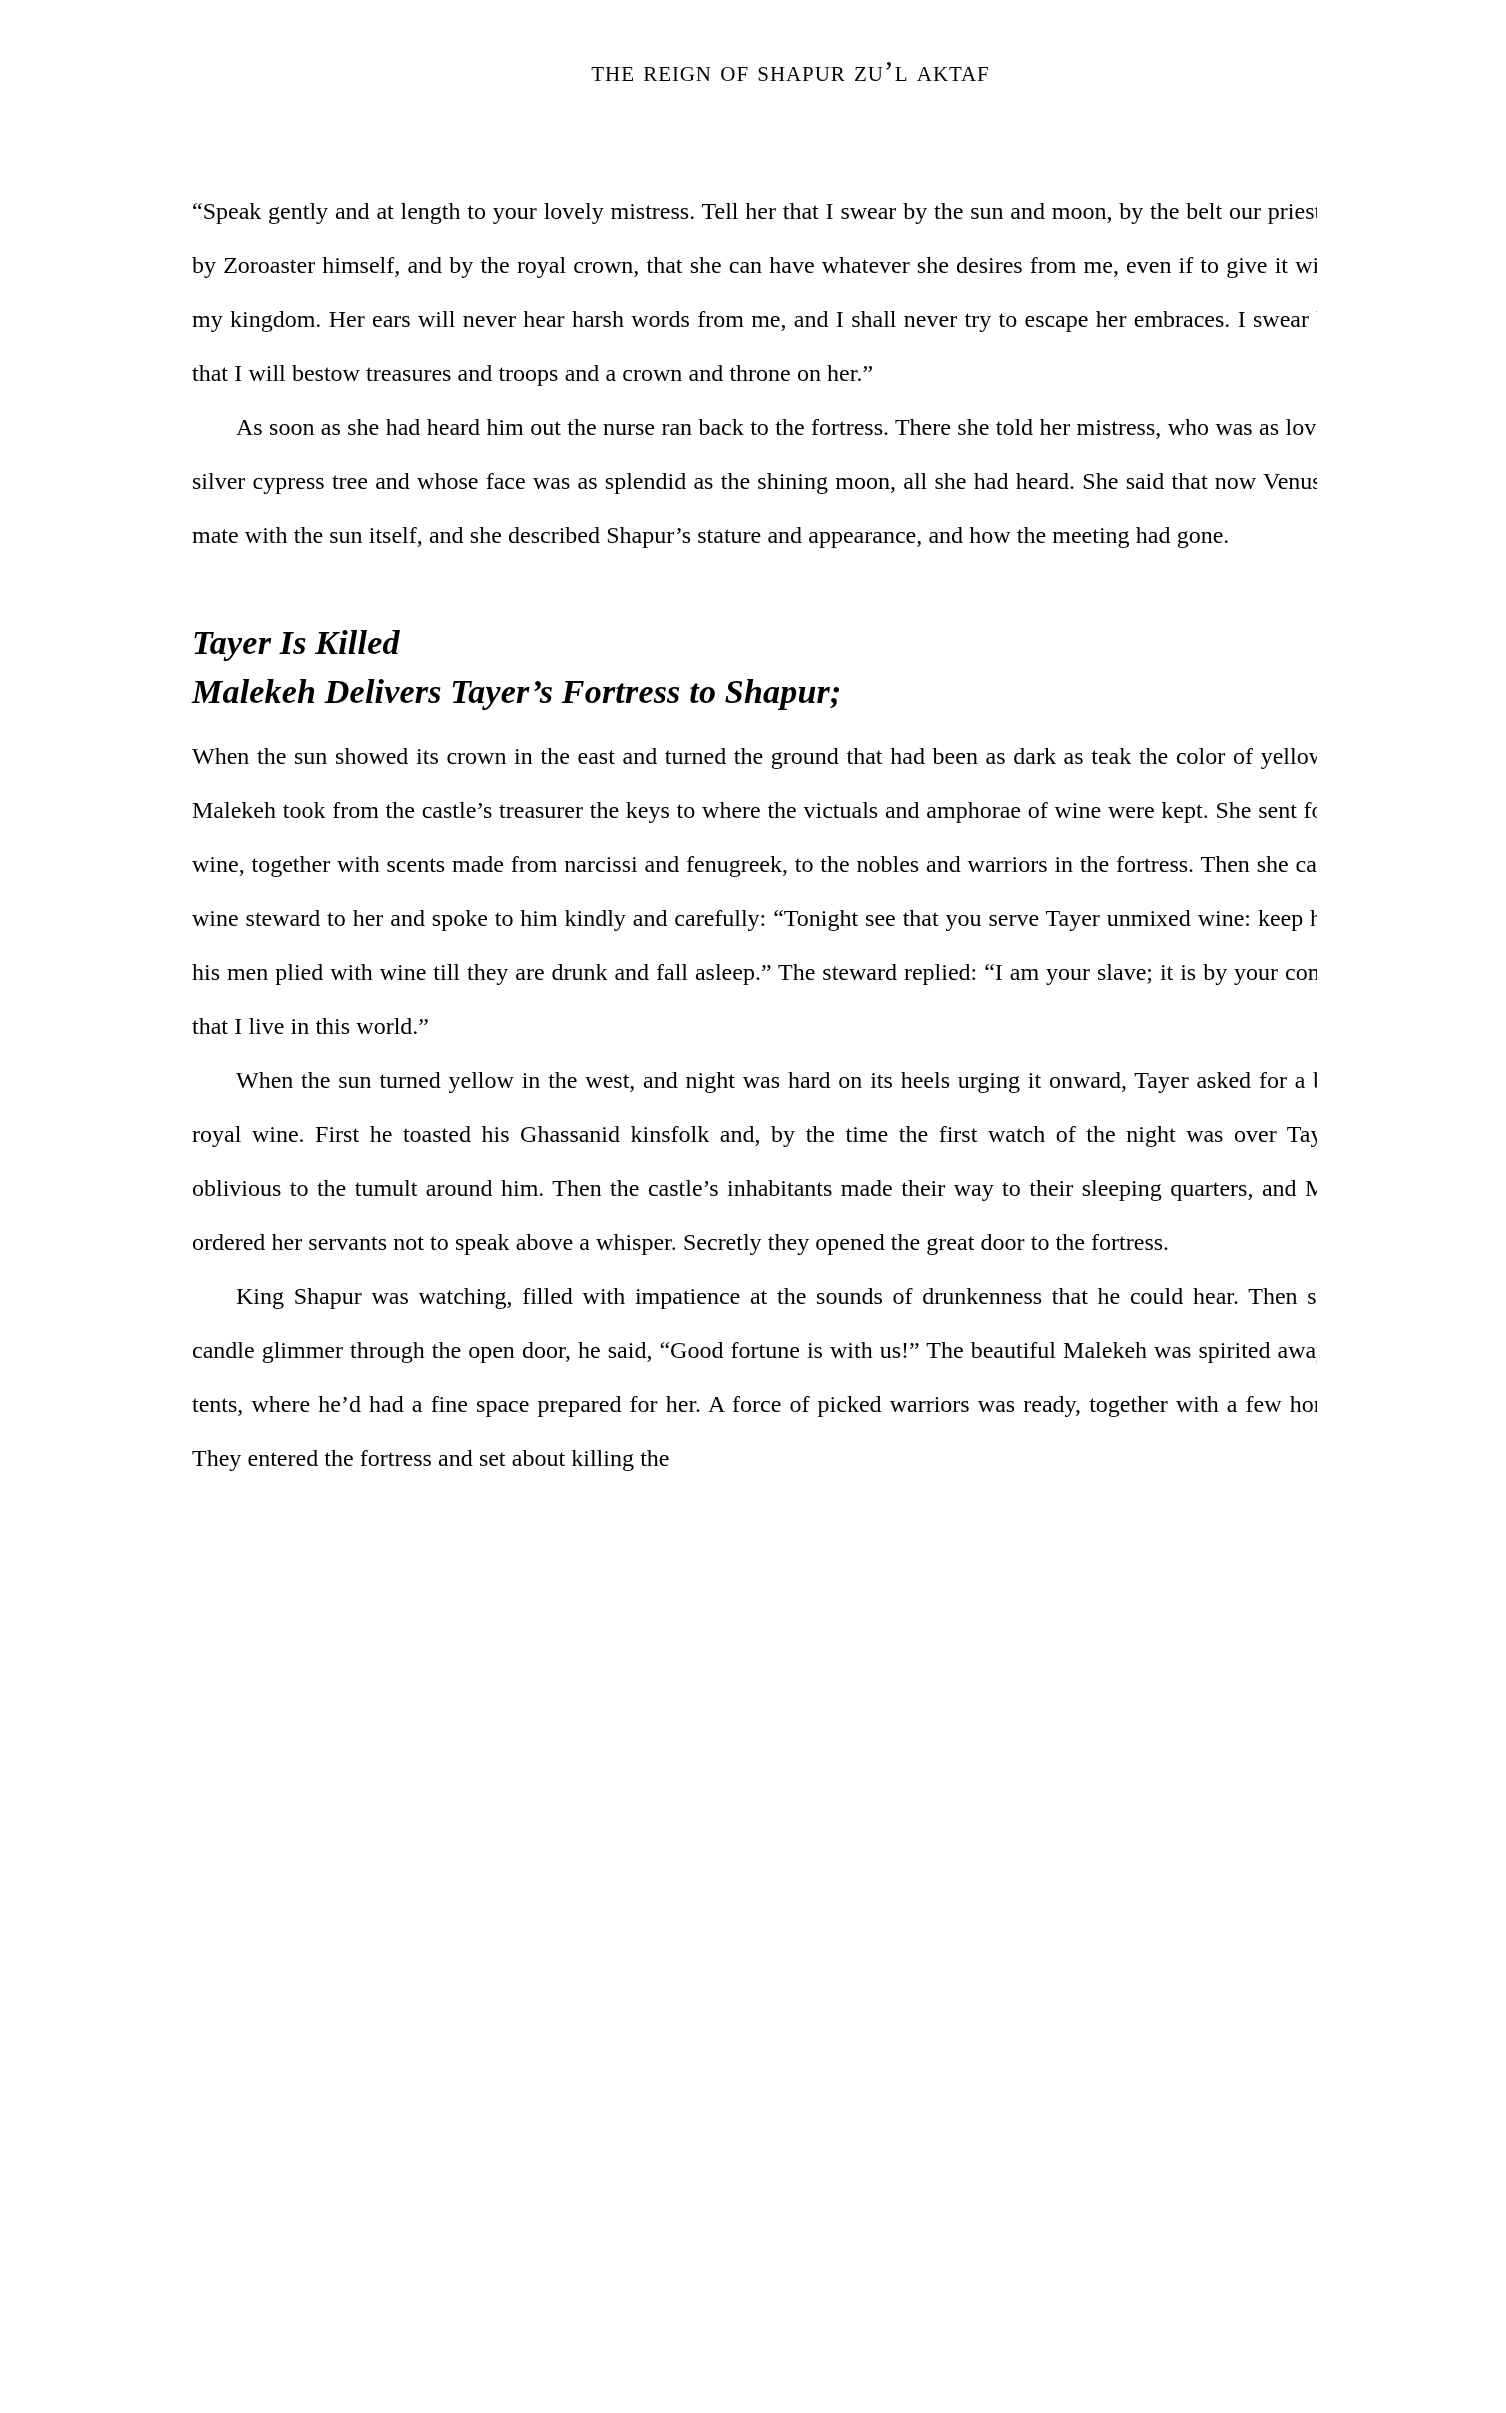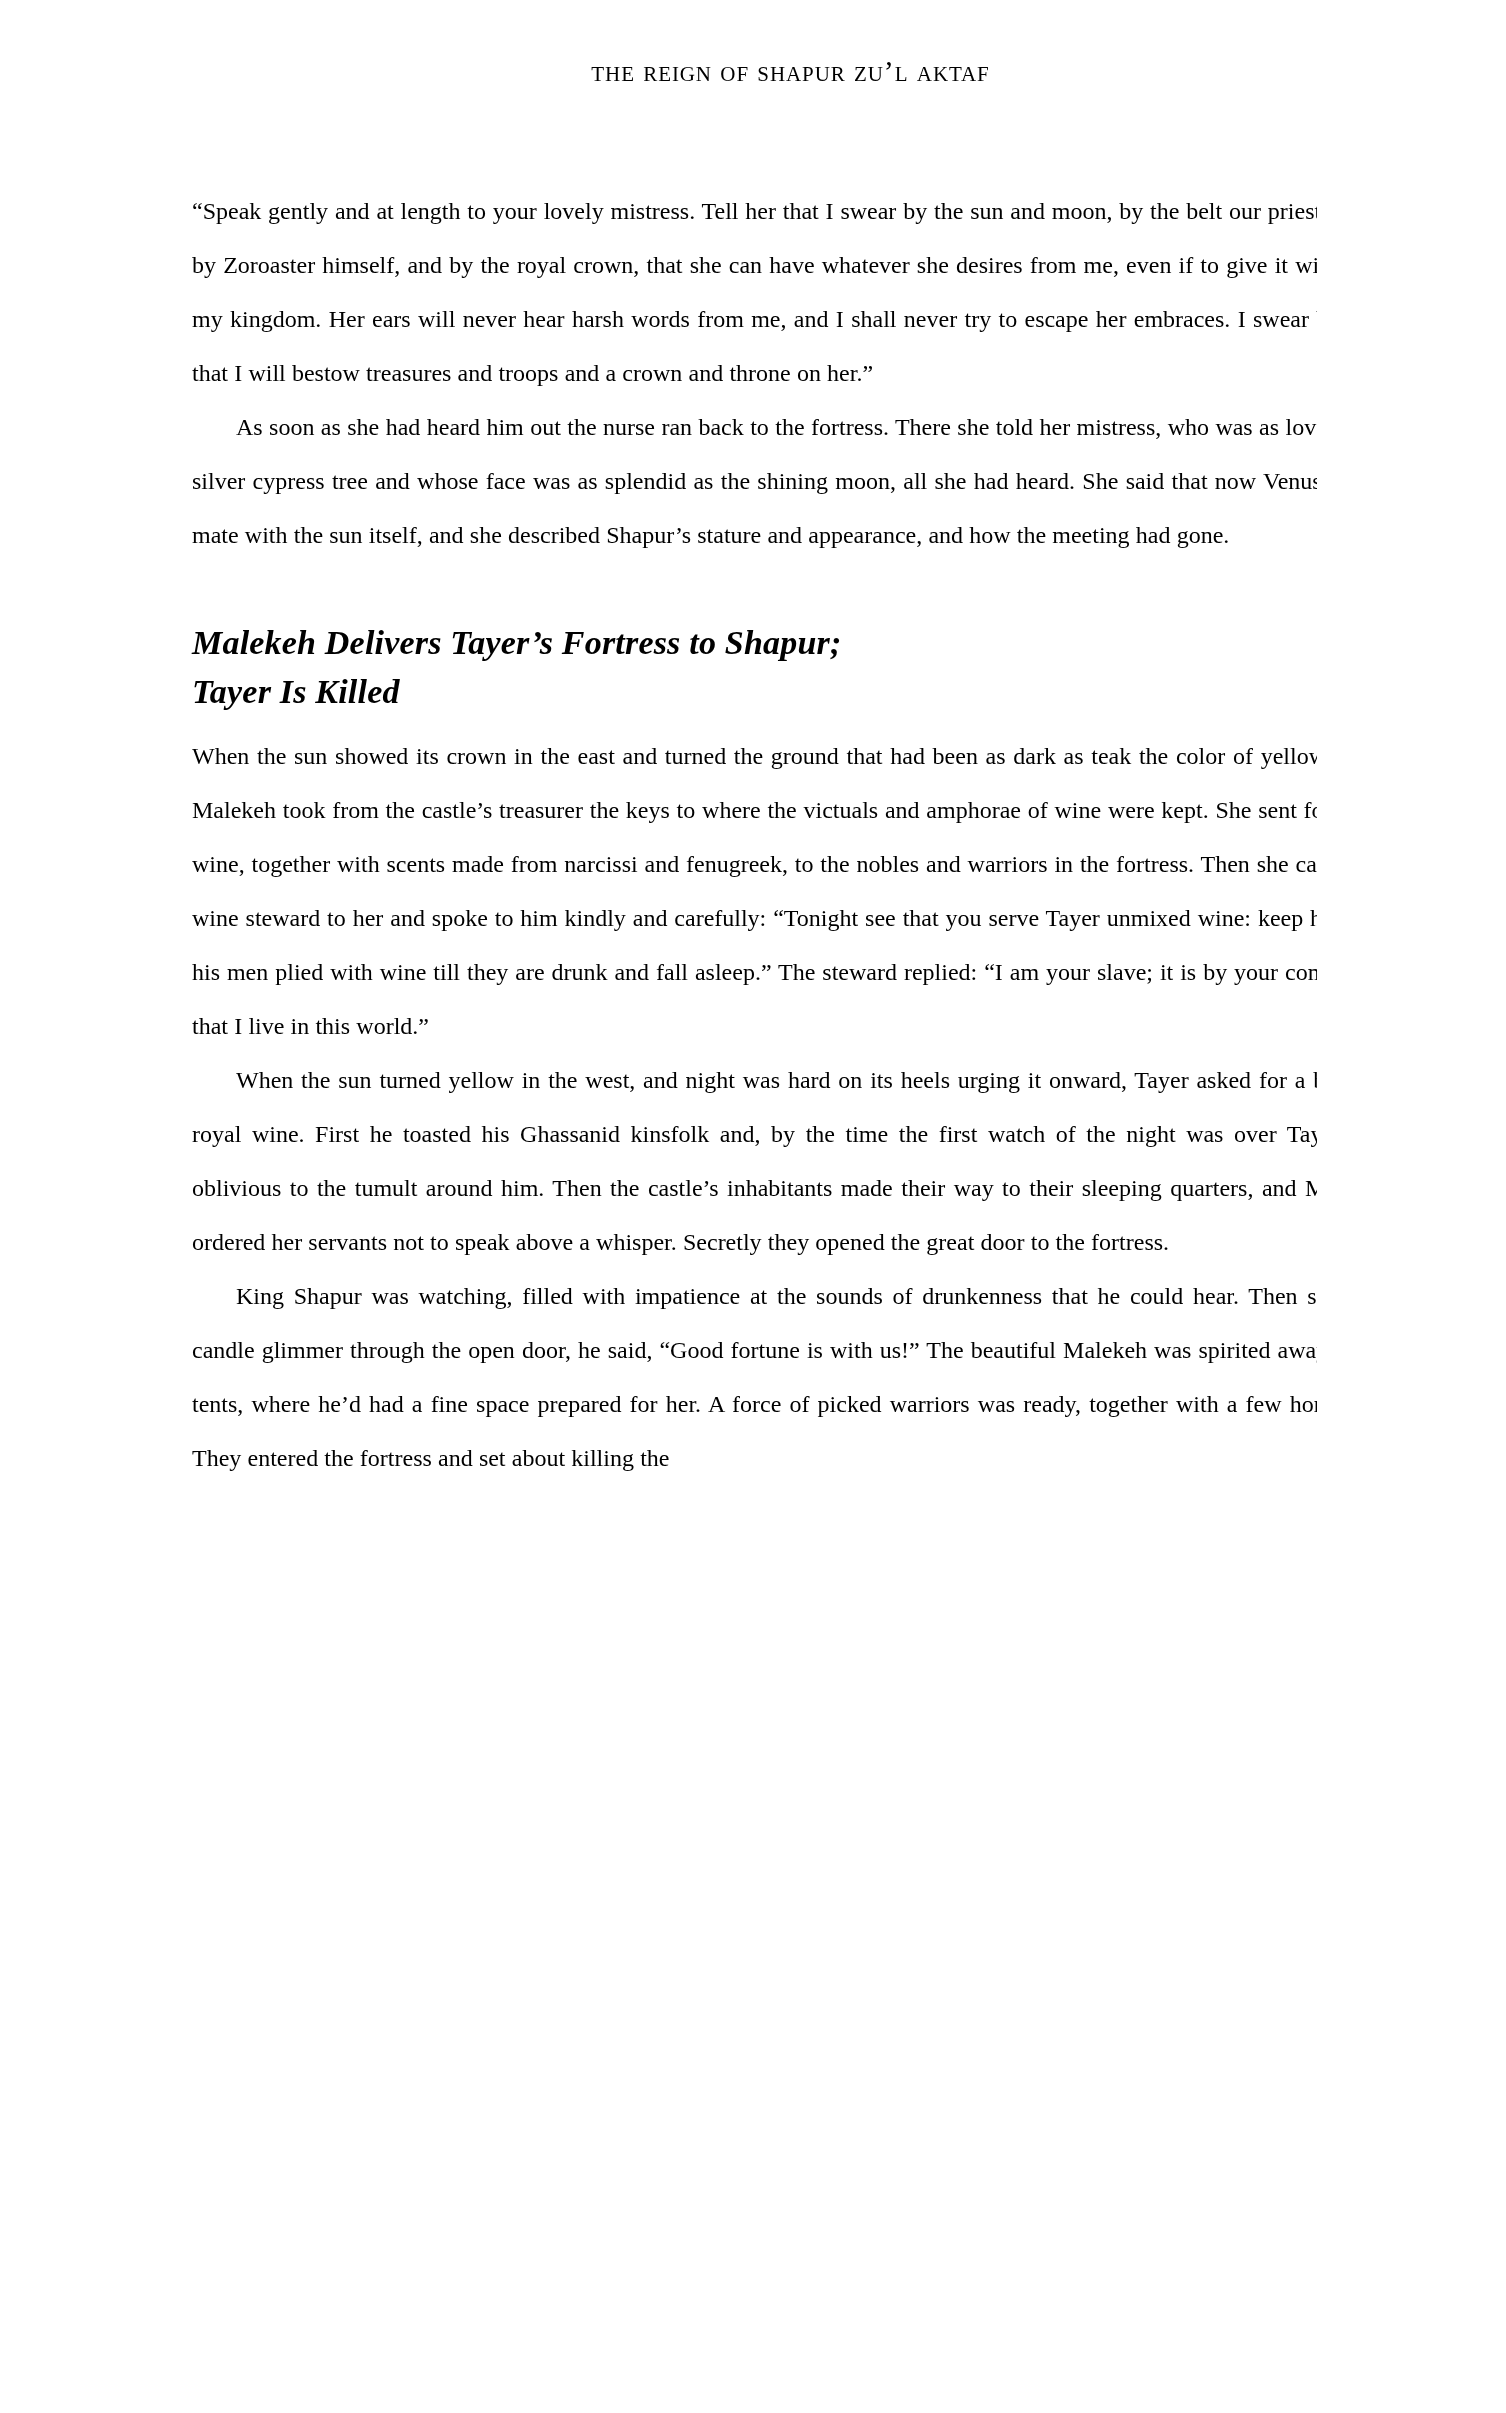--- a/index.html
+++ b/index.html
@@ -99,22 +99,22 @@
     <span class="folio">581</span>
   </div>
 
   <div class="textblock">
 
     <p class="body">“Speak gently and at length to your lovely mistress. Tell her that I swear by the sun and moon, by the belt our priests wear, by Zoroaster him­self, and by the royal crown, that she can have whatever she desires from me, even if to give it will harm my kingdom. Her ears will never hear harsh words from me, and I shall never try to escape her embraces. I swear by God that I will bestow treasures and troops and a crown and throne on her.”</p>
 
     <p class="body indent">As soon as she had heard him out the nurse ran back to the fortress. There she told her mistress, who was as lovely as a silver cypress tree and whose face was as splendid as the shining moon, all she had heard. She said that now Venus would mate with the sun itself, and she described Shapur’s stature and appearance, and how the meeting had gone.</p>
 
     <div class="heading-wrap">
+      <div class="section-heading">Tayer Is Killed</div>
       <div class="section-heading">Malekeh Delivers Tayer’s Fortress to Shapur;</div>
-      <div class="section-heading">Tayer Is Killed</div>
     </div>
 
     <p class="body">When the sun showed its crown in the east and turned the ground that had been as dark as teak the color of yellow roses, Malekeh took from the castle’s treasurer the keys to where the victuals and amphorae of wine were kept. She sent food and wine, together with scents made from narcissi and fenugreek, to the nobles and warriors in the fortress. Then she called the wine steward to her and spoke to him kindly and carefully: “Tonight see that you serve Tayer unmixed wine: keep him and his men plied with wine till they are drunk and fall asleep.” The steward replied: “I am your slave; it is by your commands that I live in this world.”</p>
 
     <p class="body indent">When the sun turned yellow in the west, and night was hard on its heels urging it onward, Tayer asked for a bowl of royal wine. First he toasted his Ghassanid kinsfolk and, by the time the first watch of the night was over Tayer was oblivious to the tumult around him. Then the castle’s inhabitants made their way to their sleeping quarters, and Malekeh ordered her servants not to speak above a whisper. Secretly they opened the great door to the fortress.</p>
 
     <p class="body indent">King Shapur was watching, filled with impatience at the sounds of drunkenness that he could hear. Then seeing a candle glimmer through the open door, he said, “Good fortune is with us!” The beautiful Malekeh was spirited away to his tents, where he’d had a fine space prepared for her. A force of picked warriors was ready, together with a few horsemen. They entered the fortress and set about killing the</p>
 
   </div>
 </div>

